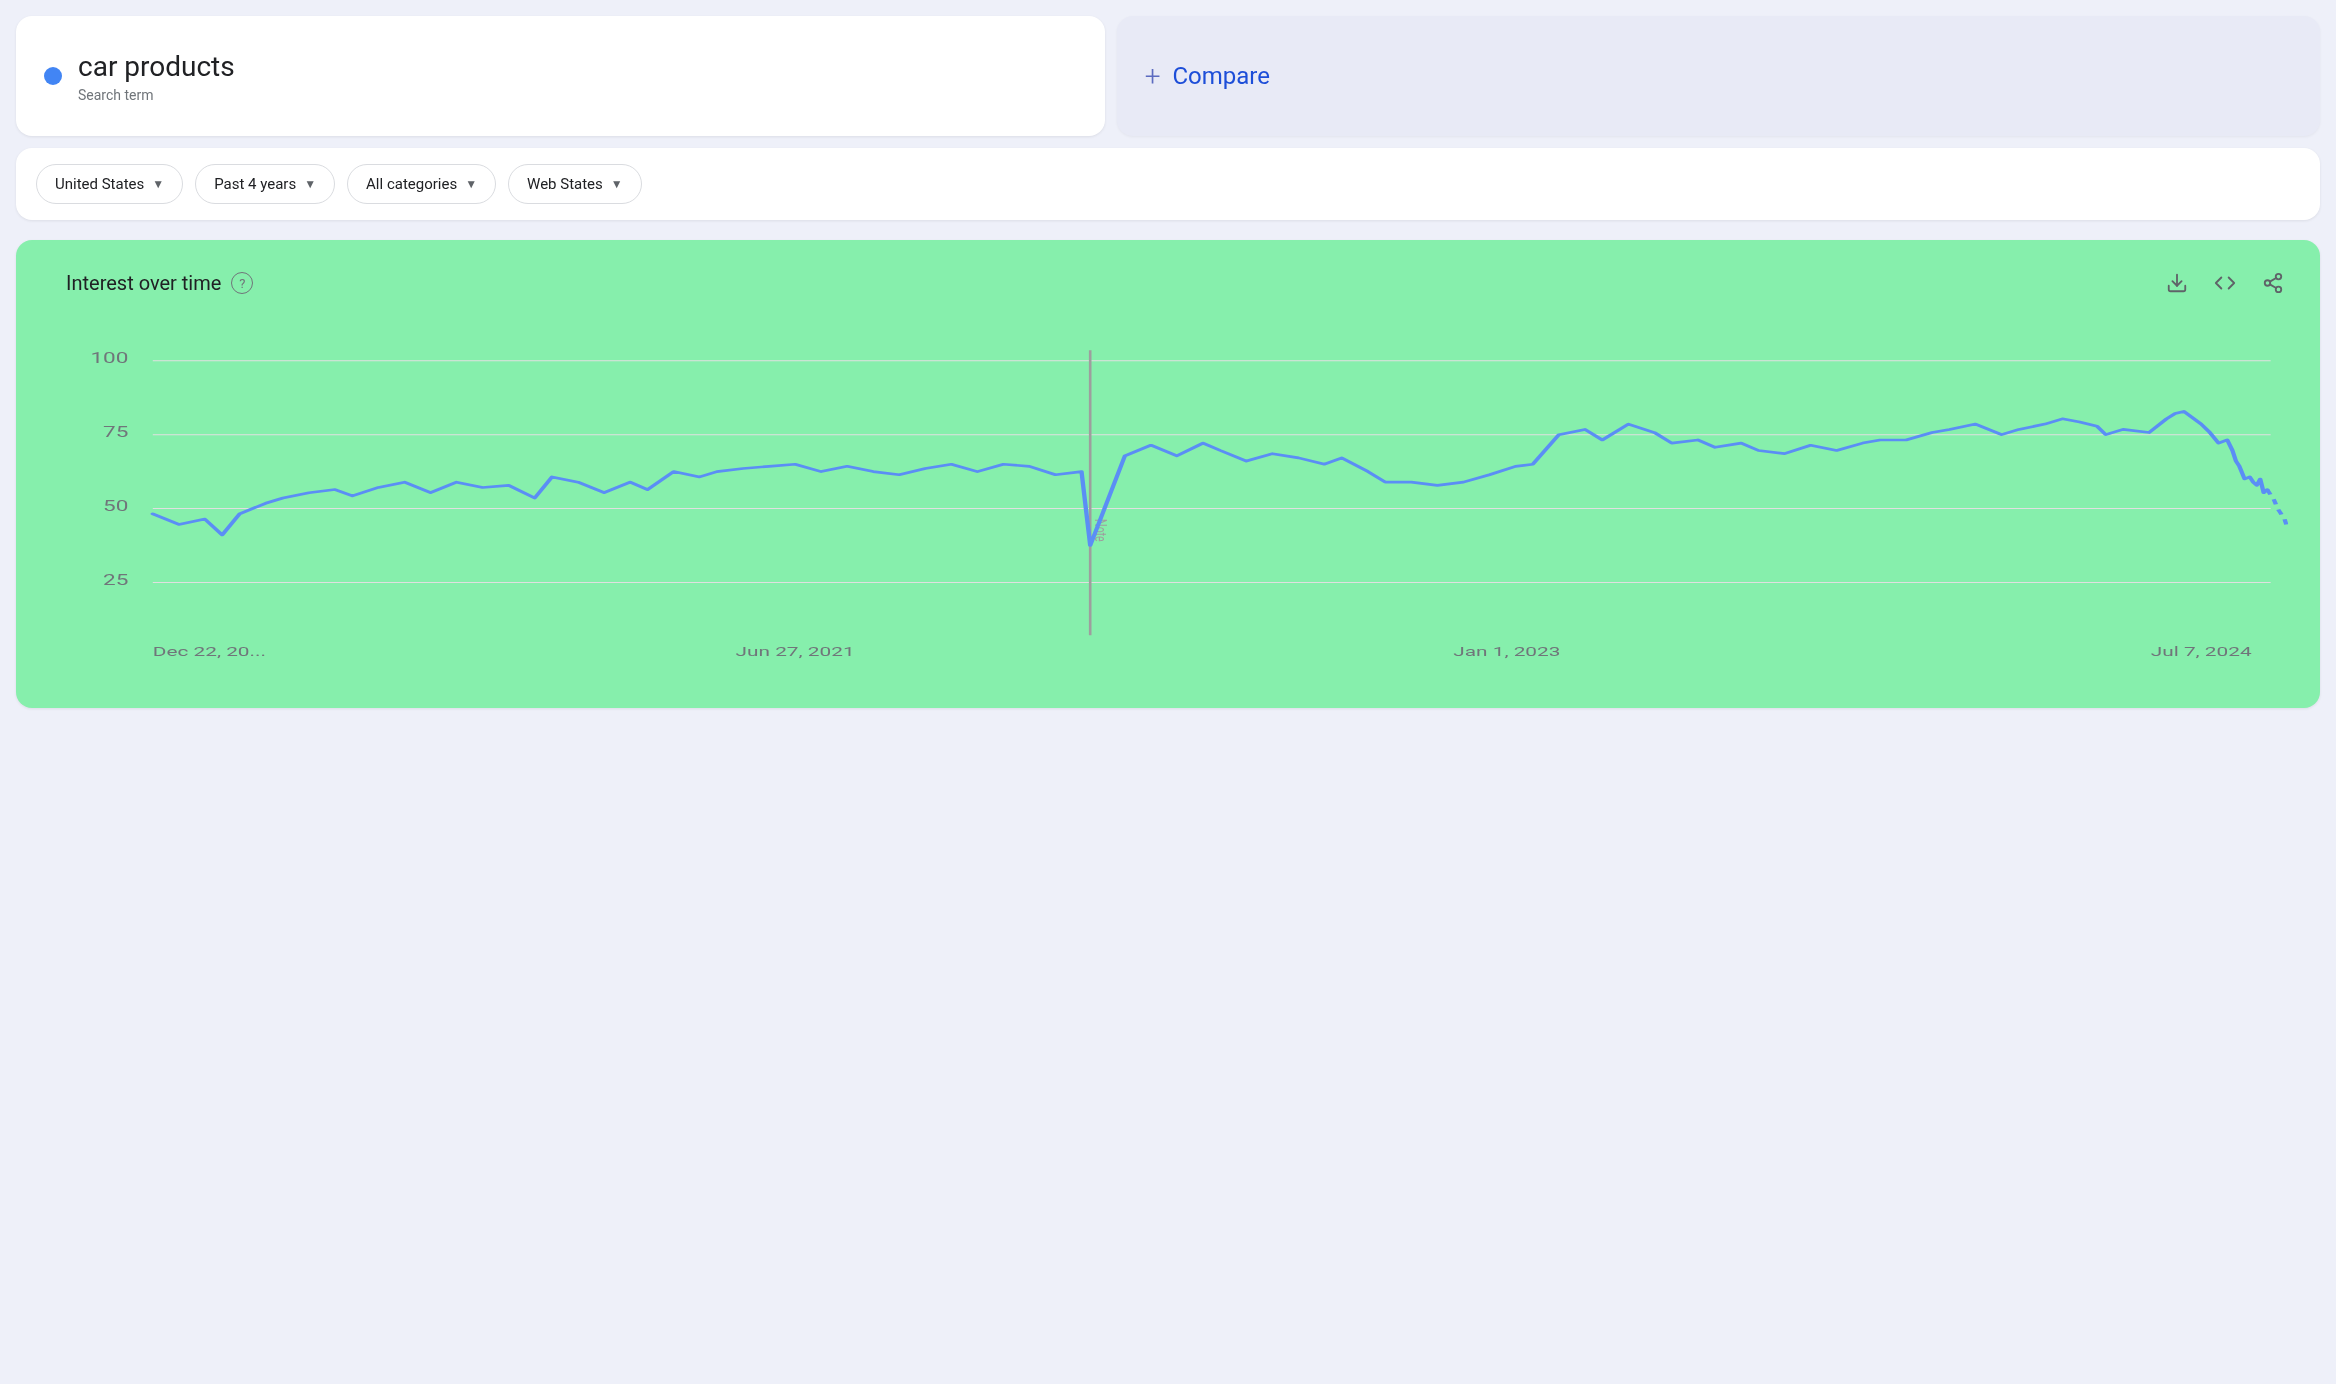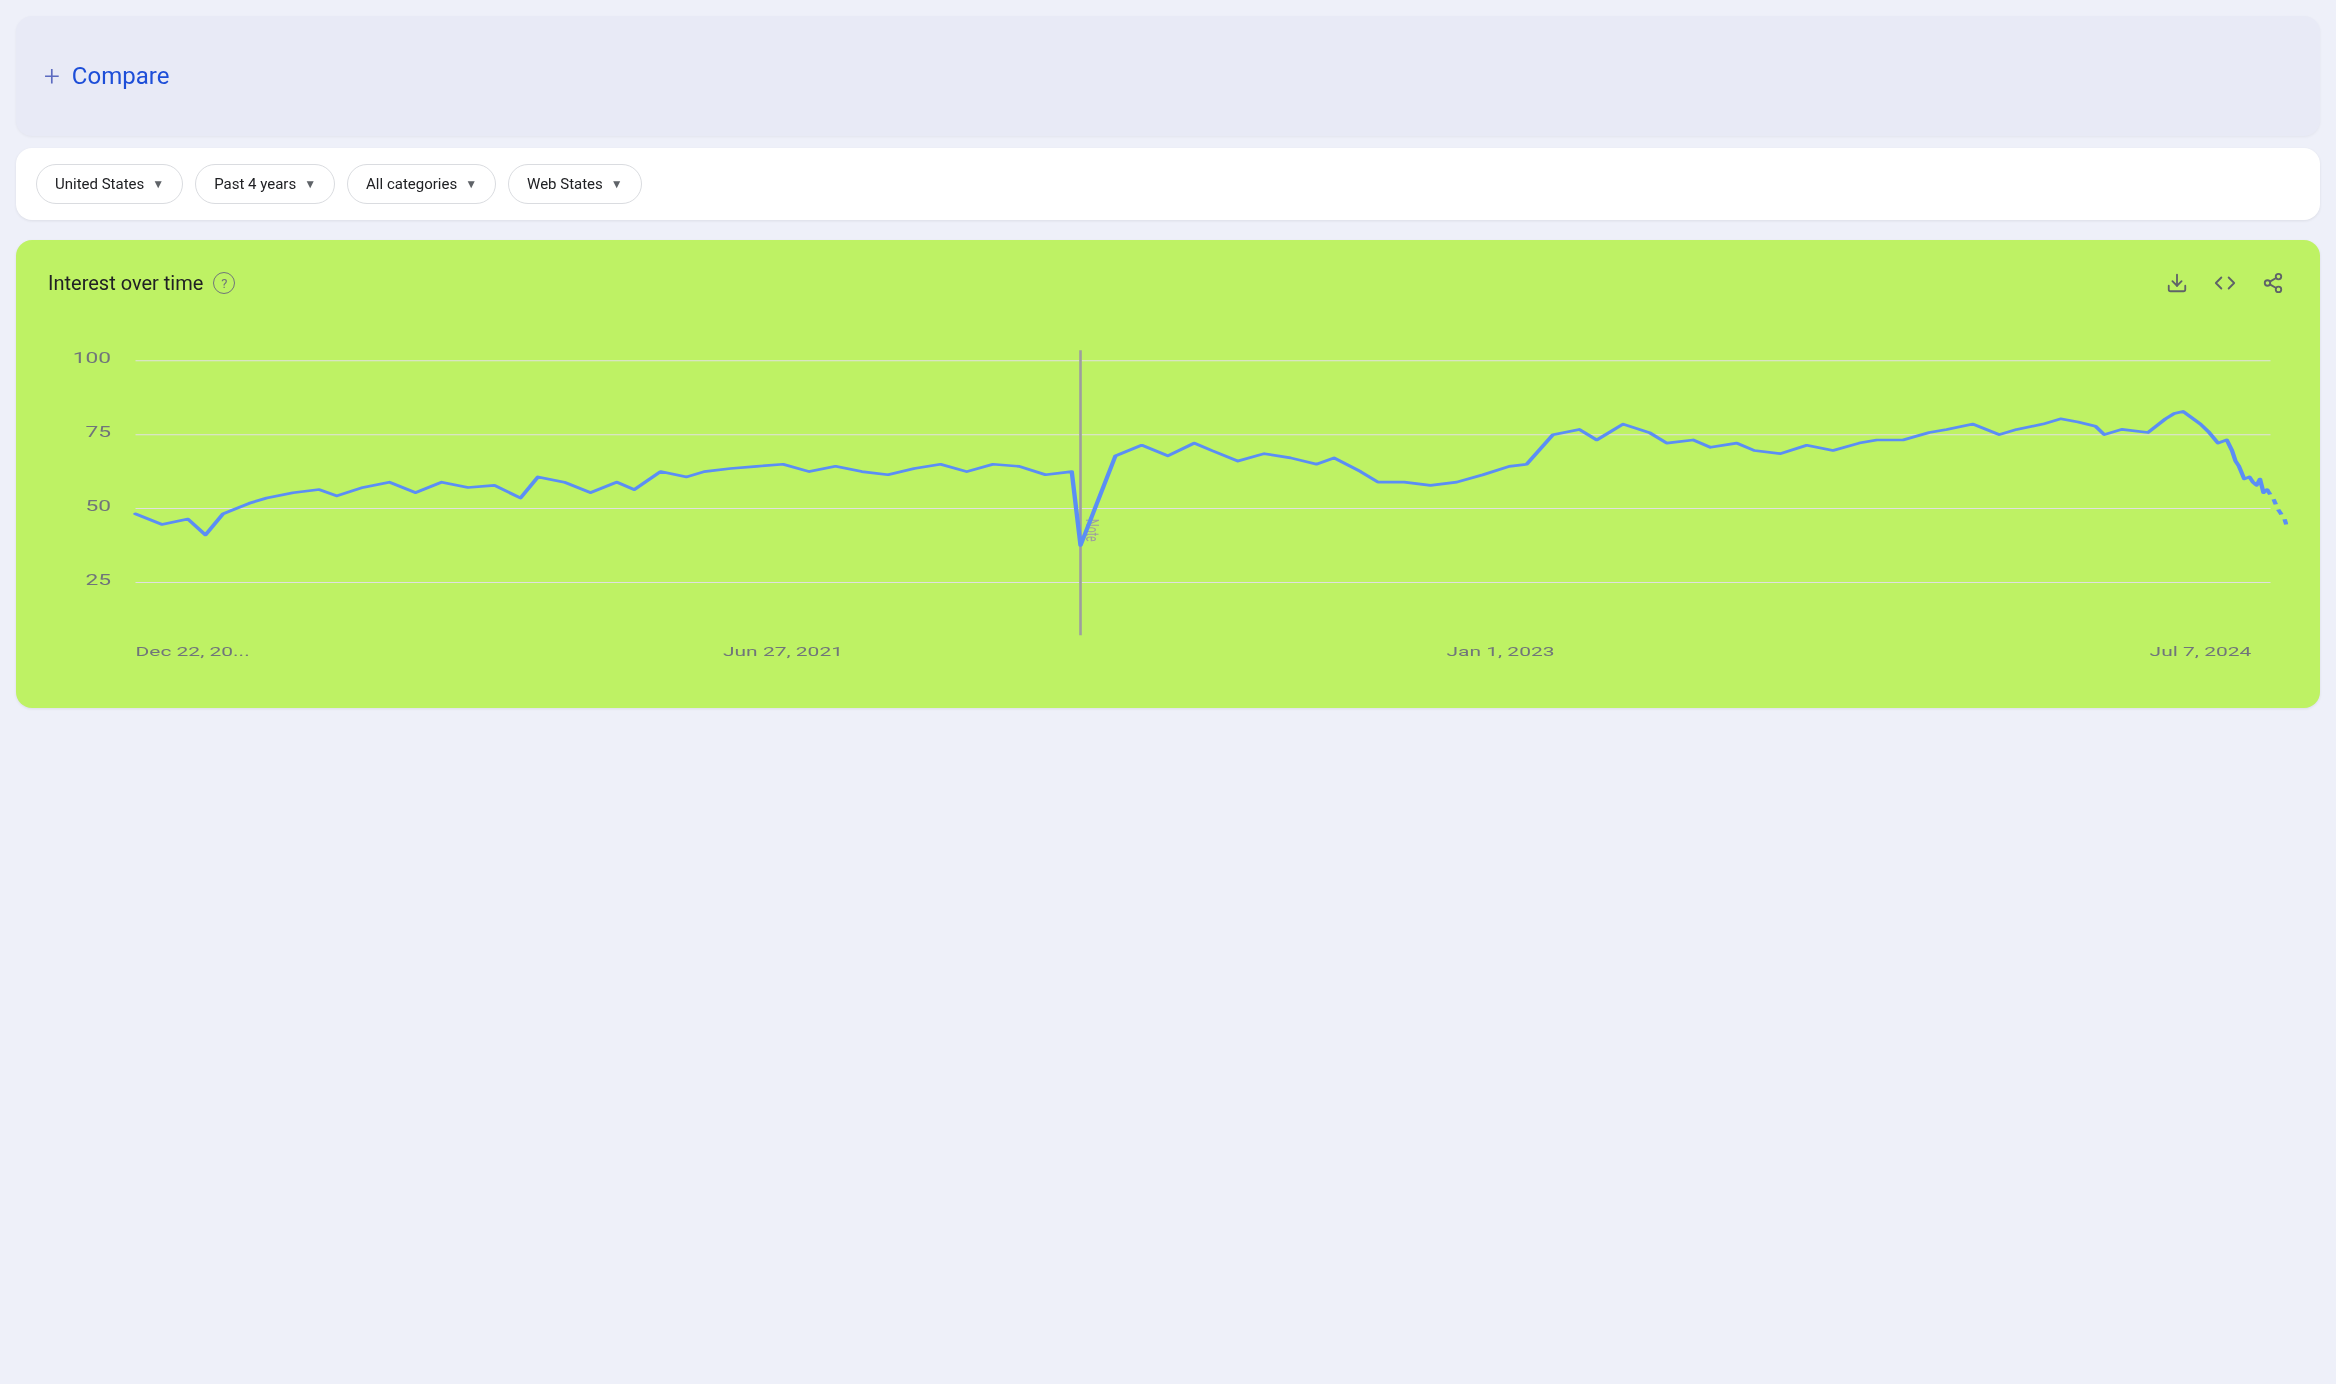--- a/index.html
+++ b/index.html
@@ -102,23 +102,23 @@
       color: #202124;
       font-family: inherit;
     }
 
     .filter-arrow {
       font-size: 12px;
       color: #5f6368;
     }
 
     .chart-card {
-      background: #bef264;
+      background: #86efac;
       border-radius: 16px;
-      padding: 28px 32px 20px 32px;
+      padding: 28px 32px 20px 50px;
       box-shadow: 0 1px 3px rgba(0,0,0,0.08);
     }
 
     .chart-header {
       display: flex;
       align-items: center;
       justify-content: space-between;
       margin-bottom: 8px;
     }
 
@@ -174,20 +174,27 @@
 
     svg.chart-svg {
       width: 100%;
       height: 100%;
     }
   </style>
 </head>
 <body>
 
 <div class="top-section">
+  <div class="search-term-card">
+    <div class="search-dot"></div>
+    <div class="search-term-text">
+      <span class="search-term-title">car products</span>
+      <span class="search-term-subtitle">Search term</span>
+    </div>
+  </div>
   <div class="compare-card">
     <span class="compare-plus">+</span>
     <span class="compare-label">Compare</span>
   </div>
 </div>
 
 <div class="filters-card">
   <button class="filter-btn">
     <span>United States</span>
     <span class="filter-arrow">▼</span>

